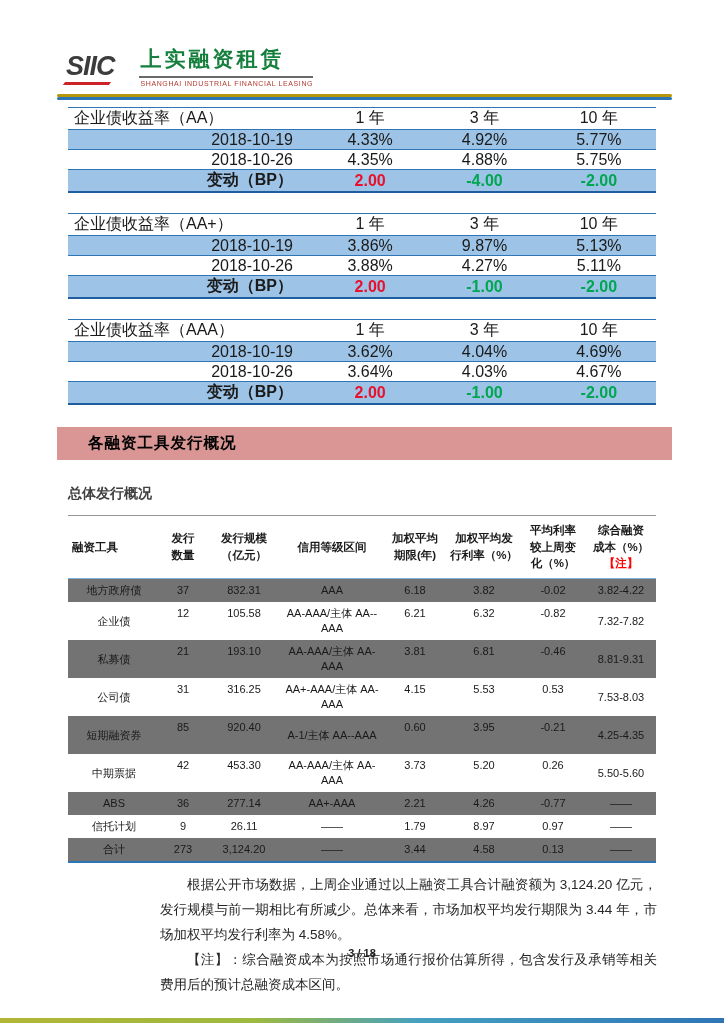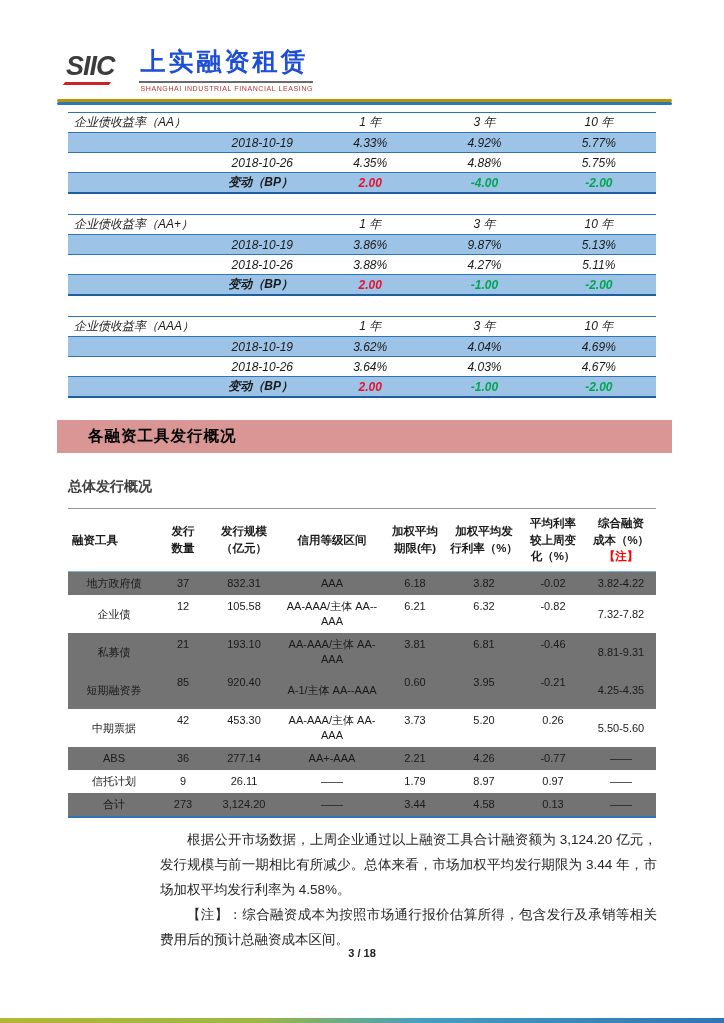--- a/index.html
+++ b/index.html
@@ -5,32 +5,32 @@
   html,body{margin:0;padding:0;background:#fff;}
   .page{position:relative;width:724px;height:1023px;background:#fff;overflow:hidden;
         font-family:"Liberation Sans","DejaVu Sans",sans-serif;color:#1a1a1a;}
 
   
   .logo-row{padding:45px 0 0 66px;display:flex;align-items:flex-start;}
   .siic-mark{font-style:italic;font-weight:bold;font-size:27px;color:#3c3c3c;
              line-height:1;padding-top:8px;margin-right:24px;position:relative;letter-spacing:-1px;}
   .siic-mark::after{content:"";position:absolute;left:-2px;bottom:-5px;width:46px;height:3px;
                     background:#cc2229;transform:skewX(-35deg);}
-  .logo-text .cn{font-size:25px;font-weight:600;color:#1d4ed8;letter-spacing:3px;
+  .logo-text .cn{font-size:21px;font-weight:600;color:#15803d;letter-spacing:3px;
                  padding:0 4px 3px 2px;border-bottom:2px solid #6a6a6a;}
   .logo-text .en{font-size:7px;color:#b03a2e;letter-spacing:0.6px;margin-top:2px;padding-left:2px;}
 
   
   .separator{margin:7px 52px 0 57px;}
   .separator .gold{height:3px;background:#b8960c;border-radius:2px;}
   .separator .blue{height:3px;background:#2e75b6;border-radius:2px;}
 
   
   table.yield{width:588px;margin:20px 0 0 68px;border-collapse:collapse;
-              font-size:12px;table-layout:fixed;font-style:italic;}
+              font-size:16px;table-layout:fixed;}
   table.yield.first{margin-top:7px;}
   .yield col.c1{width:245px;}
   .yield th,.yield td{height:19px;padding:0;font-weight:normal;}
   .yield thead tr{border-top:1px solid #2e75b6;border-bottom:1px solid #2e75b6;}
   .yield tbody tr{border-bottom:1px solid #2e75b6;}
   .yield tbody tr:last-child{border-bottom:2px solid #1f5e9e;}
   .yield .lab-h{text-align:left;padding-left:6px;}
   .yield .lab{text-align:right;padding-right:20px;}
   .yield .val{text-align:center;}
   .yield tr.hl{background:#9dc3e6;}
@@ -253,20 +253,30 @@
         <tr class="hl tall">
           <td>私募债</td>
           <td class="num">21</td>
           <td class="num">193.10</td>
           <td>AA-AAA/主体 AA-AAA</td>
           <td class="num">3.81</td>
           <td class="num">6.81</td>
           <td class="num">-0.46</td>
           <td>8.81-9.31</td>
         </tr>
+        <tr class="tall">
+          <td>公司债</td>
+          <td class="num">31</td>
+          <td class="num">316.25</td>
+          <td>AA+-AAA/主体 AA-AAA</td>
+          <td class="num">4.15</td>
+          <td class="num">5.53</td>
+          <td class="num">0.53</td>
+          <td>7.53-8.03</td>
+        </tr>
         <tr class="hl tall">
           <td>短期融资券</td>
           <td class="num">85</td>
           <td class="num">920.40</td>
           <td>A-1/主体 AA--AAA</td>
           <td class="num">0.60</td>
           <td class="num">3.95</td>
           <td class="num">-0.21</td>
           <td>4.25-4.35</td>
         </tr>

